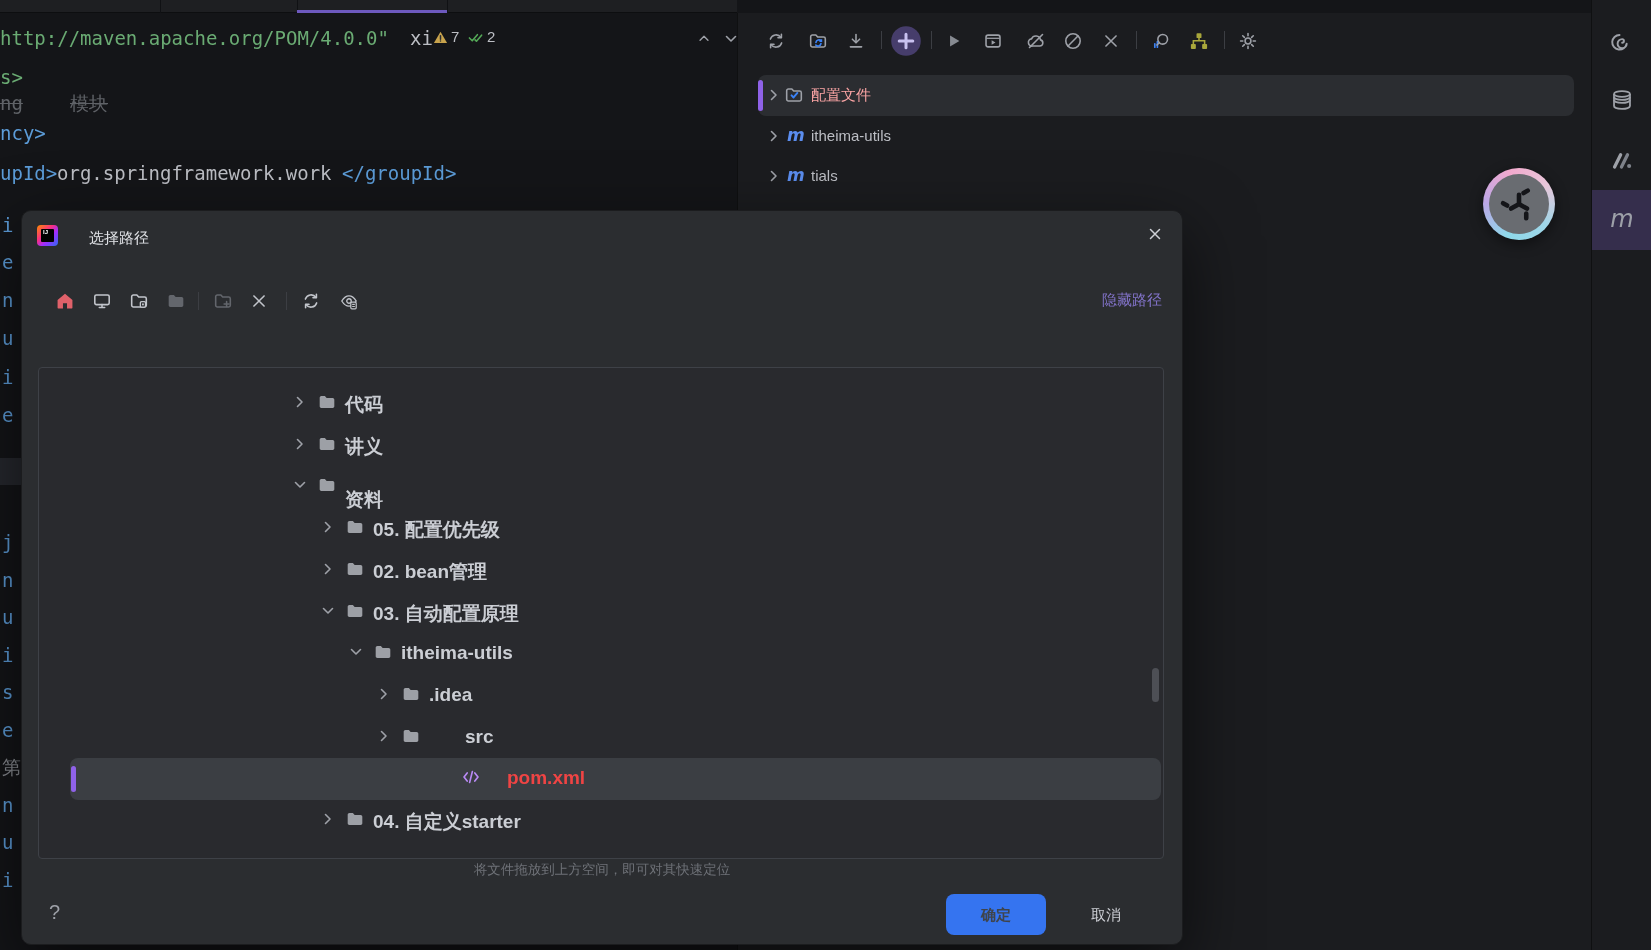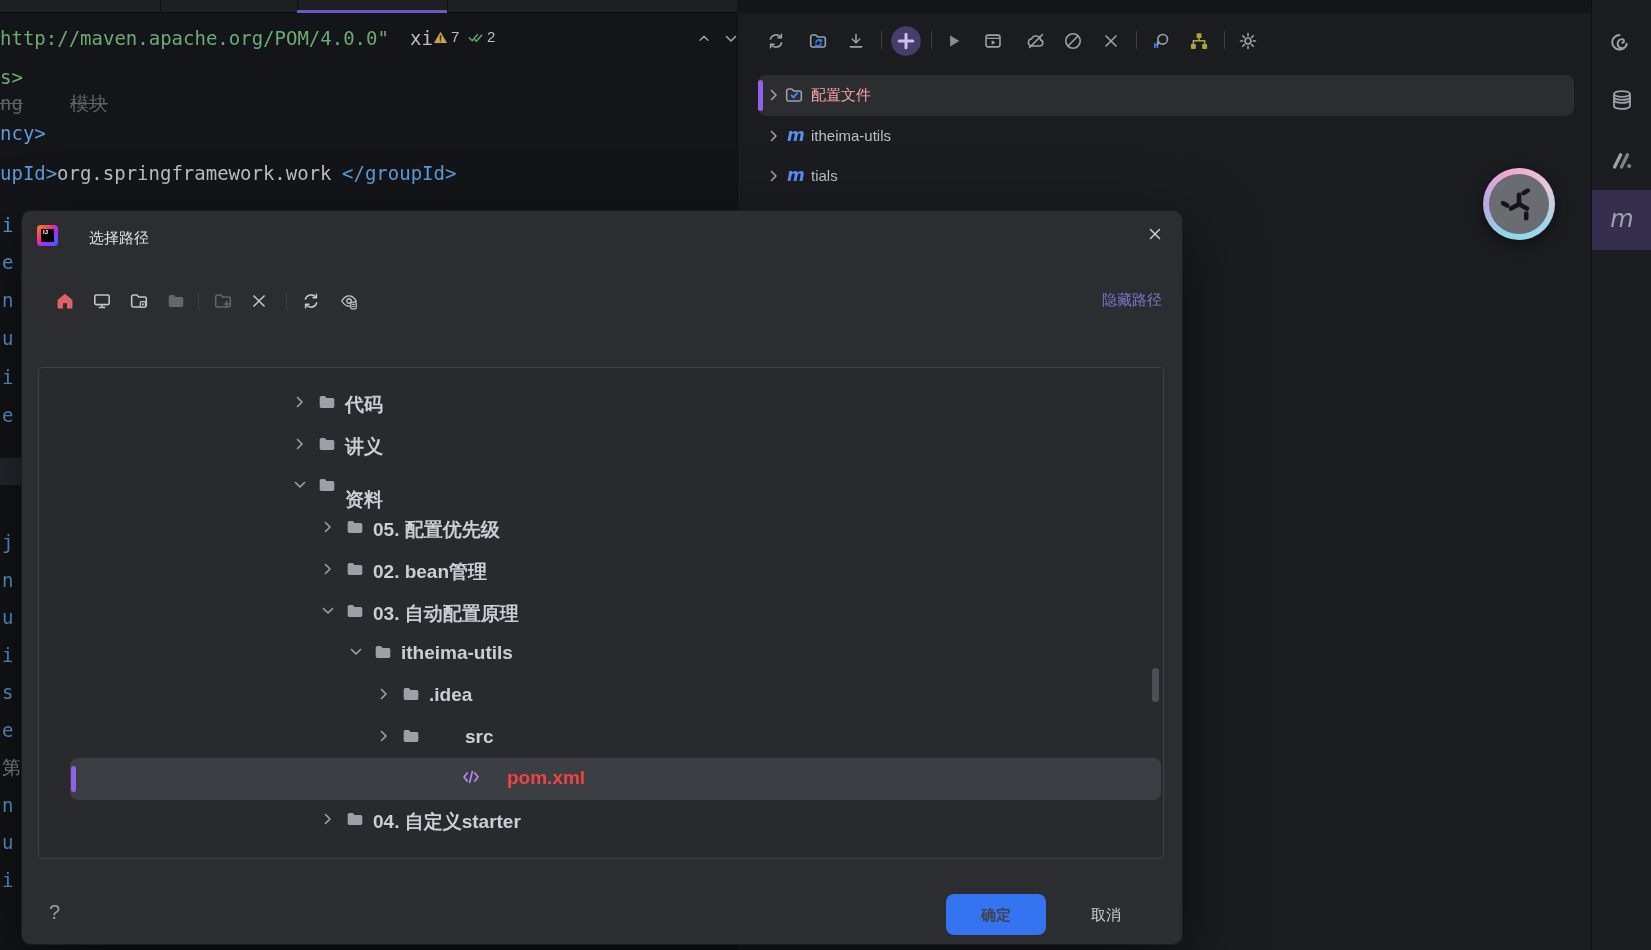--- a/index.html
+++ b/index.html
@@ -559,18 +559,19 @@
                 <path d="M1.5 4.2c0-.8.7-1.5 1.5-1.5h3.1l1.6 1.8H13c.8 0 1.5.7 1.5 1.5v5.8c0 .8-.7 1.5-1.5 1.5H3c-.8 0-1.5-.7-1.5-1.5V4.2z" fill="currentColor"></path>
               </svg>
             </span>
             <span class="lbl" style="left: 334px;">04. 自定义starter</span>
           </div>
           <div class="trow" style="top: 471.7px;"></div>
         </div>
       <div class="scroll-thumb"></div>
     </div>
 
+    <div class="hint">将文件拖放到上方空间，即可对其快速定位</div>
     <div class="help-q">?</div>
     <div class="btn-ok">确定</div>
     <div class="btn-cancel">取消</div>
   </div>
 
 </div>
 
 </body></html>

